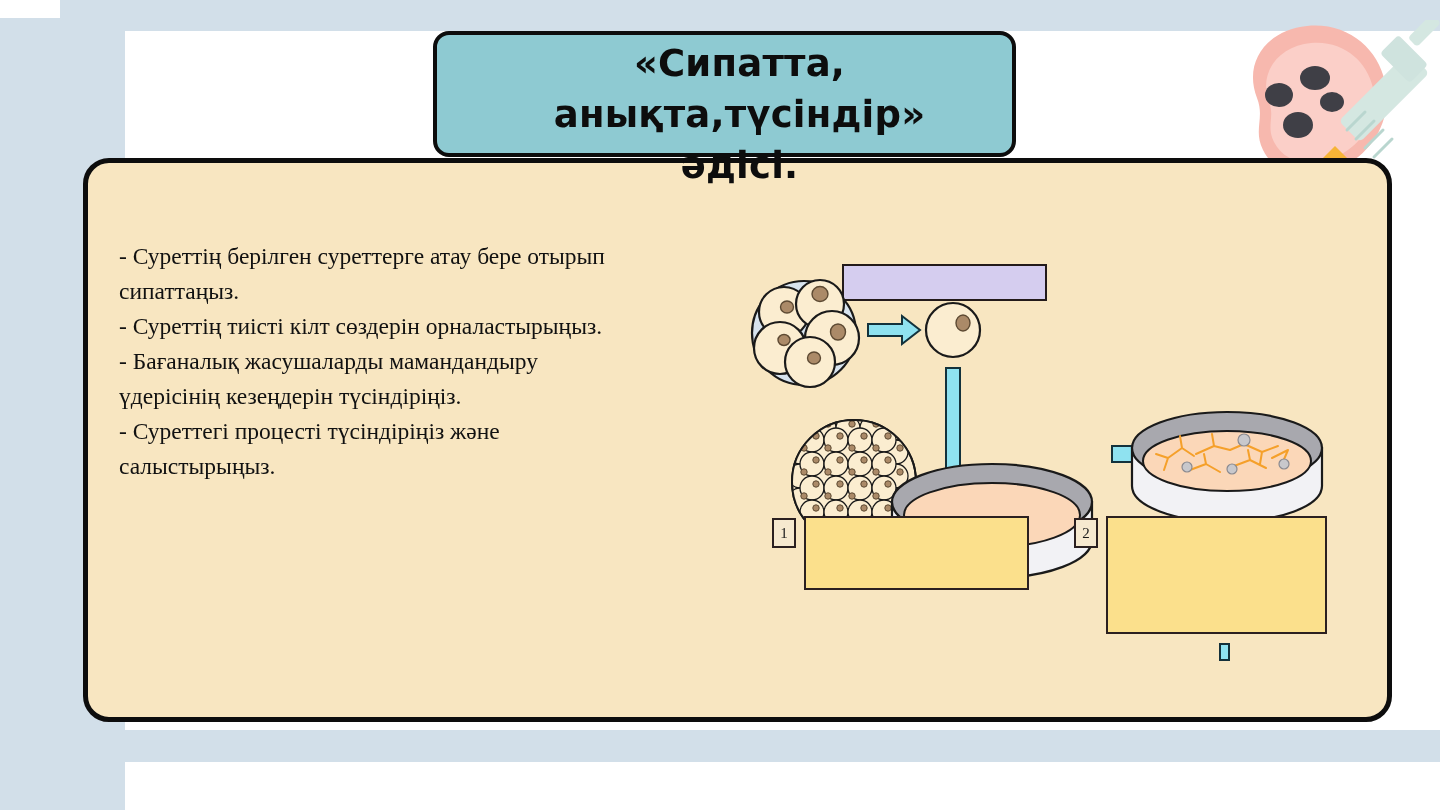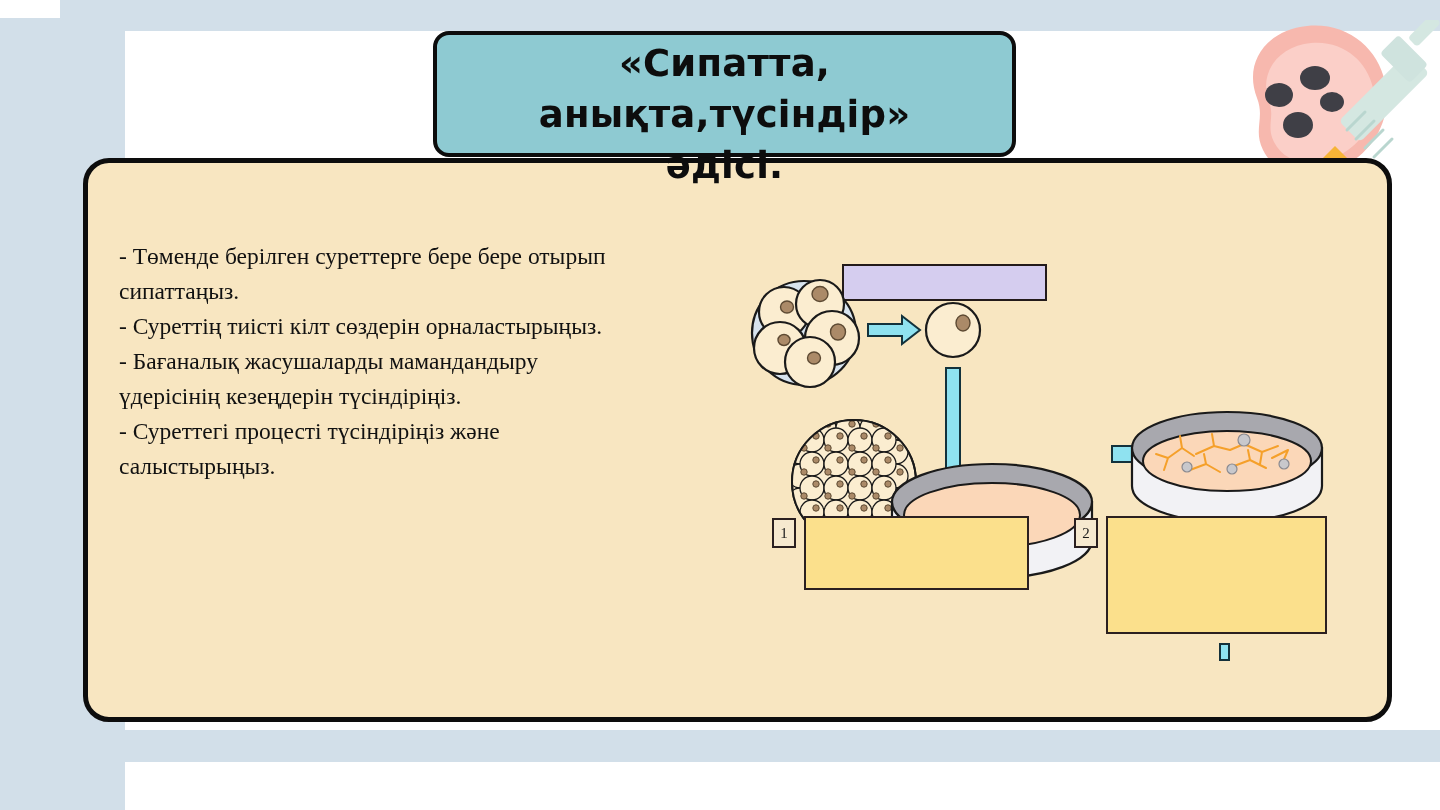--- a/index.html
+++ b/index.html
@@ -83,20 +83,21 @@
     width: 583px;
     text-align: center;
     font-family: "DejaVu Sans", sans-serif;
     font-weight: bold;
     font-size: 37px;
     line-height: 51px;
     color: #0d0d0d;
     letter-spacing: 0.2px;
     z-index: 7;
     white-space: pre-line;
+    padding-left: 15px;
   }
 
   
   .body-text {
     position: absolute;
     left: 119px; top: 239px;
     width: 610px;
     font-family: "Liberation Serif", serif;
     font-size: 23.5px;
     line-height: 35px;
@@ -191,21 +192,21 @@
     </g>
   </svg>
 
   <div class="card"></div>
 
   <div class="title-box"></div>
   <div class="title-text">«Сипатта,
 анықта,түсіндір»
 әдісі.</div>
 
-  <div class="body-text">- Төменде берілген суреттерге бере бере отырып
+  <div class="body-text">- Суреттің берілген суреттерге атау бере отырып
 сипаттаңыз.
 - Суреттің тиісті кілт сөздерін орналастырыңыз.
 - Бағаналық жасушаларды мамандандыру
 үдерісінің кезеңдерін түсіндіріңіз.
 - Суреттегі процесті түсіндіріңіз және
 салыстырыңыз.</div>
 
   <div class="purple-banner"></div>
 
   <svg class="diagram" viewBox="0 0 600 420">

